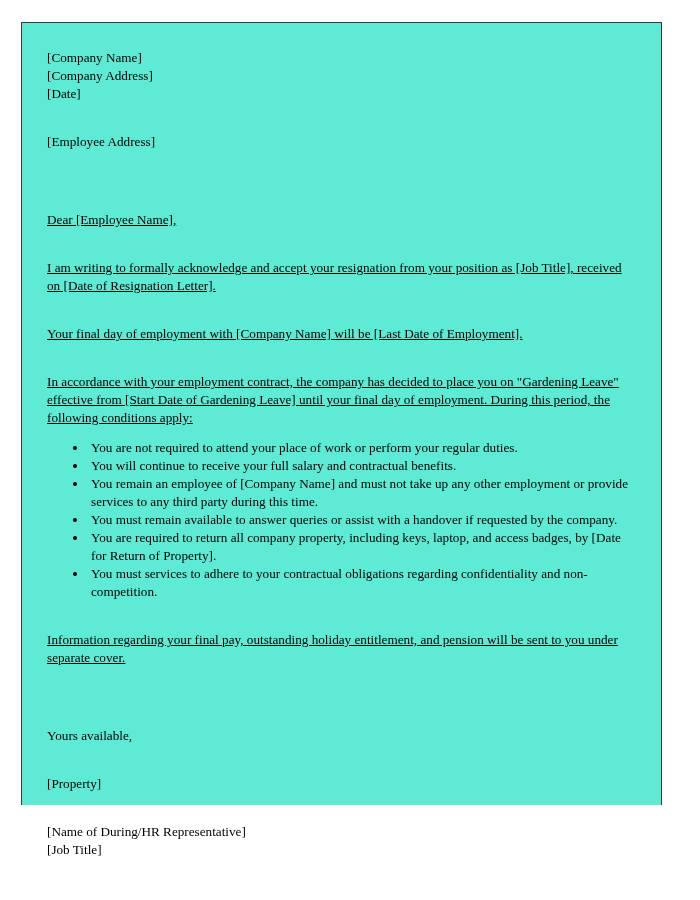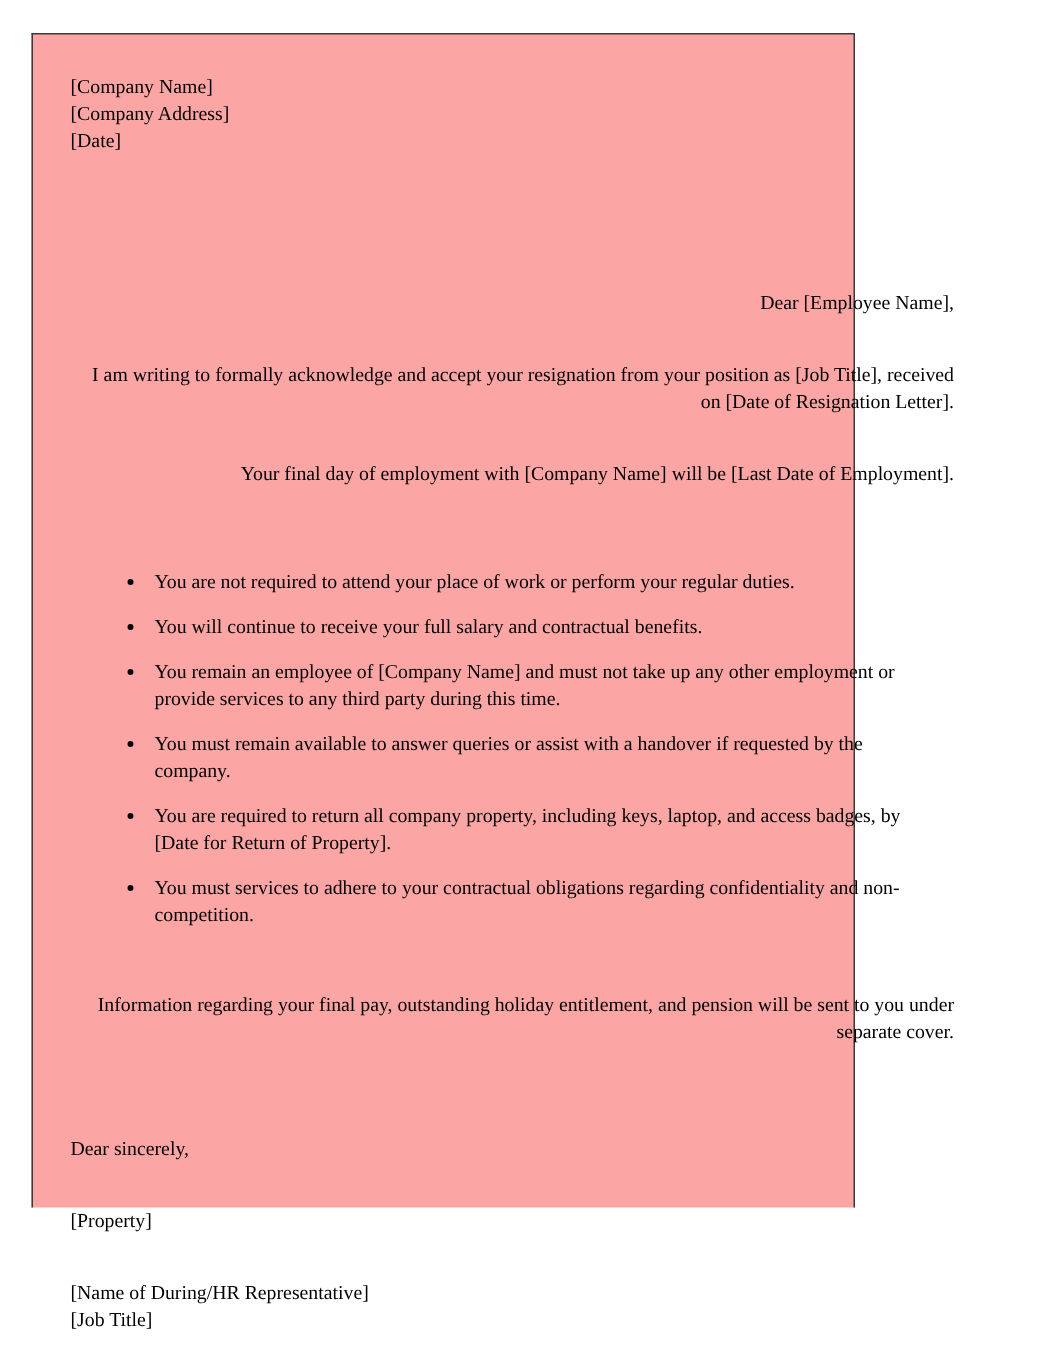--- a/index.html
+++ b/index.html
@@ -13,26 +13,26 @@
     overflow: hidden;
     font-family: "Liberation Serif", "DejaVu Serif", serif;
     color: #000000;
   }
 
   
   #page-sheet {
     position: absolute;
     left: 21px;
     top: 22px;
-    width: 549px;
+    width: 641px;
     height: 783px;
     box-sizing: border-box;
     border: 1px solid #3a3a3a;
     border-bottom: none;
-    background: #fca5a5;
+    background: #5eead4;
   }
 
   #letter-body {
     position: absolute;
     left: 25px;   
     top: 26px;
     width: 589px; 
   }
 
   
@@ -48,33 +48,34 @@
   .subject-line {
     font-size: 13.2px;
     line-height: 18px;
     font-weight: bold;
   }
 
   p.para {
     margin: 0;
     font-size: 13.2px;
     line-height: 18px;
-    text-align: right;
+    text-align: left;
+    text-decoration: underline;
   }
 
   ul.conditions {
     margin: 0;
     padding: 0 0 0 41px;  
     list-style-type: disc;
   }
   ul.conditions li {
     font-size: 13.2px;
     line-height: 18px;
     padding-left: 3px;
-    margin: 12px;
+    margin: 0;
   }
 
   .sig-line {
     font-size: 13.2px;
     line-height: 18px;
     white-space: pre;
   }
 </style>
 </head>
 <body>
@@ -84,39 +85,41 @@
 
     <div>
       <div class="addr-line">[Company Name]</div>
       <div class="addr-line">[Company Address]</div>
       <div class="addr-line">[Date]</div>
     </div>
 
     <div class="gap-block"></div>
 
     <div>
+      <div class="addr-line">[Employee Address]</div>
     </div>
 
     <div class="gap-block"></div>
 
 
     <div class="gap-block"></div>
 
     <p class="para">Dear [Employee Name],</p>
 
     <div class="gap-block"></div>
 
     <p class="para">I am writing to formally acknowledge and accept your resignation from your position as [Job Title], received on [Date of Resignation Letter].</p>
 
     <div class="gap-block"></div>
 
     <p class="para">Your final day of employment with [Company Name] will be [Last Date of Employment].</p>
 
     <div class="gap-block"></div>
 
+    <p class="para">In accordance with your employment contract, the company has decided to place you on "Gardening Leave" effective from [Start Date of Gardening Leave] until your final day of employment. During this period, the following conditions apply:</p>
 
     <div class="gap-small"></div>
 
     <ul class="conditions">
       <li>You are not required to attend your place of work or perform your regular duties.</li>
       <li>You will continue to receive your full salary and contractual benefits.</li>
       <li>You remain an employee of [Company Name] and must not take up any other employment or provide services to any third party during this time.</li>
       <li>You must remain available to answer queries or assist with a handover if requested by the company.</li>
       <li>You are required to return all company property, including keys, laptop, and access badges, by [Date for Return of Property].</li>
       <li>You must services to adhere to your contractual obligations regarding confidentiality and non-competition.</li>
@@ -124,21 +127,21 @@
 
     <div class="gap-block"></div>
 
     <p class="para">Information regarding your final pay, outstanding holiday entitlement, and pension will be sent to you under separate cover.</p>
 
     <div class="gap-block"></div>
 
 
     <div class="gap-block"></div>
 
-    <div class="sig-line">Dear sincerely,</div>
+    <div class="sig-line">Yours available,</div>
 
     <div class="gap-block"></div>
 
     <div class="sig-line">[Property]</div>
 
     <div class="gap-block"></div>
 
     <div>
       <div class="sig-line">[Name of During/HR Representative]</div>
       <div class="sig-line">[Job Title]</div>

